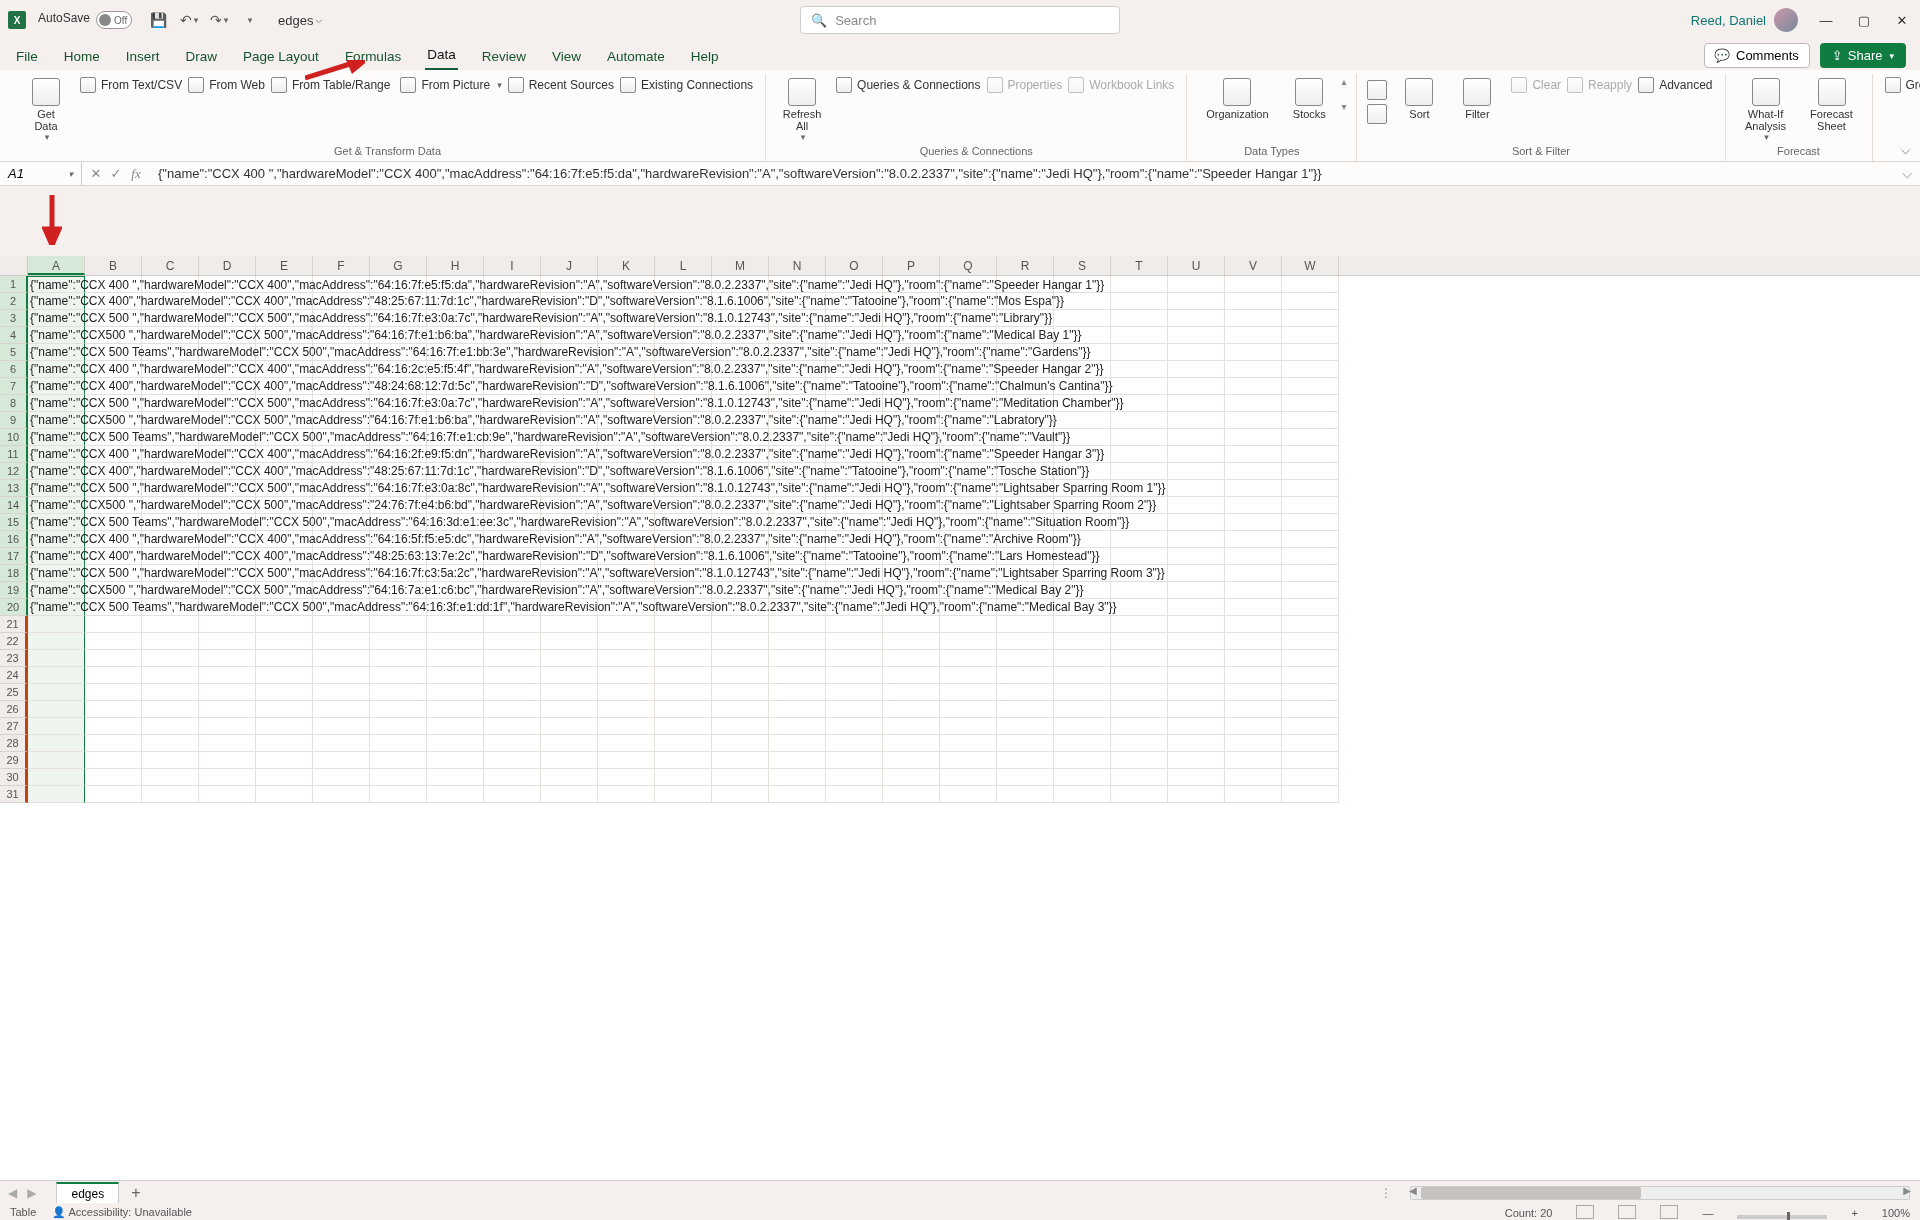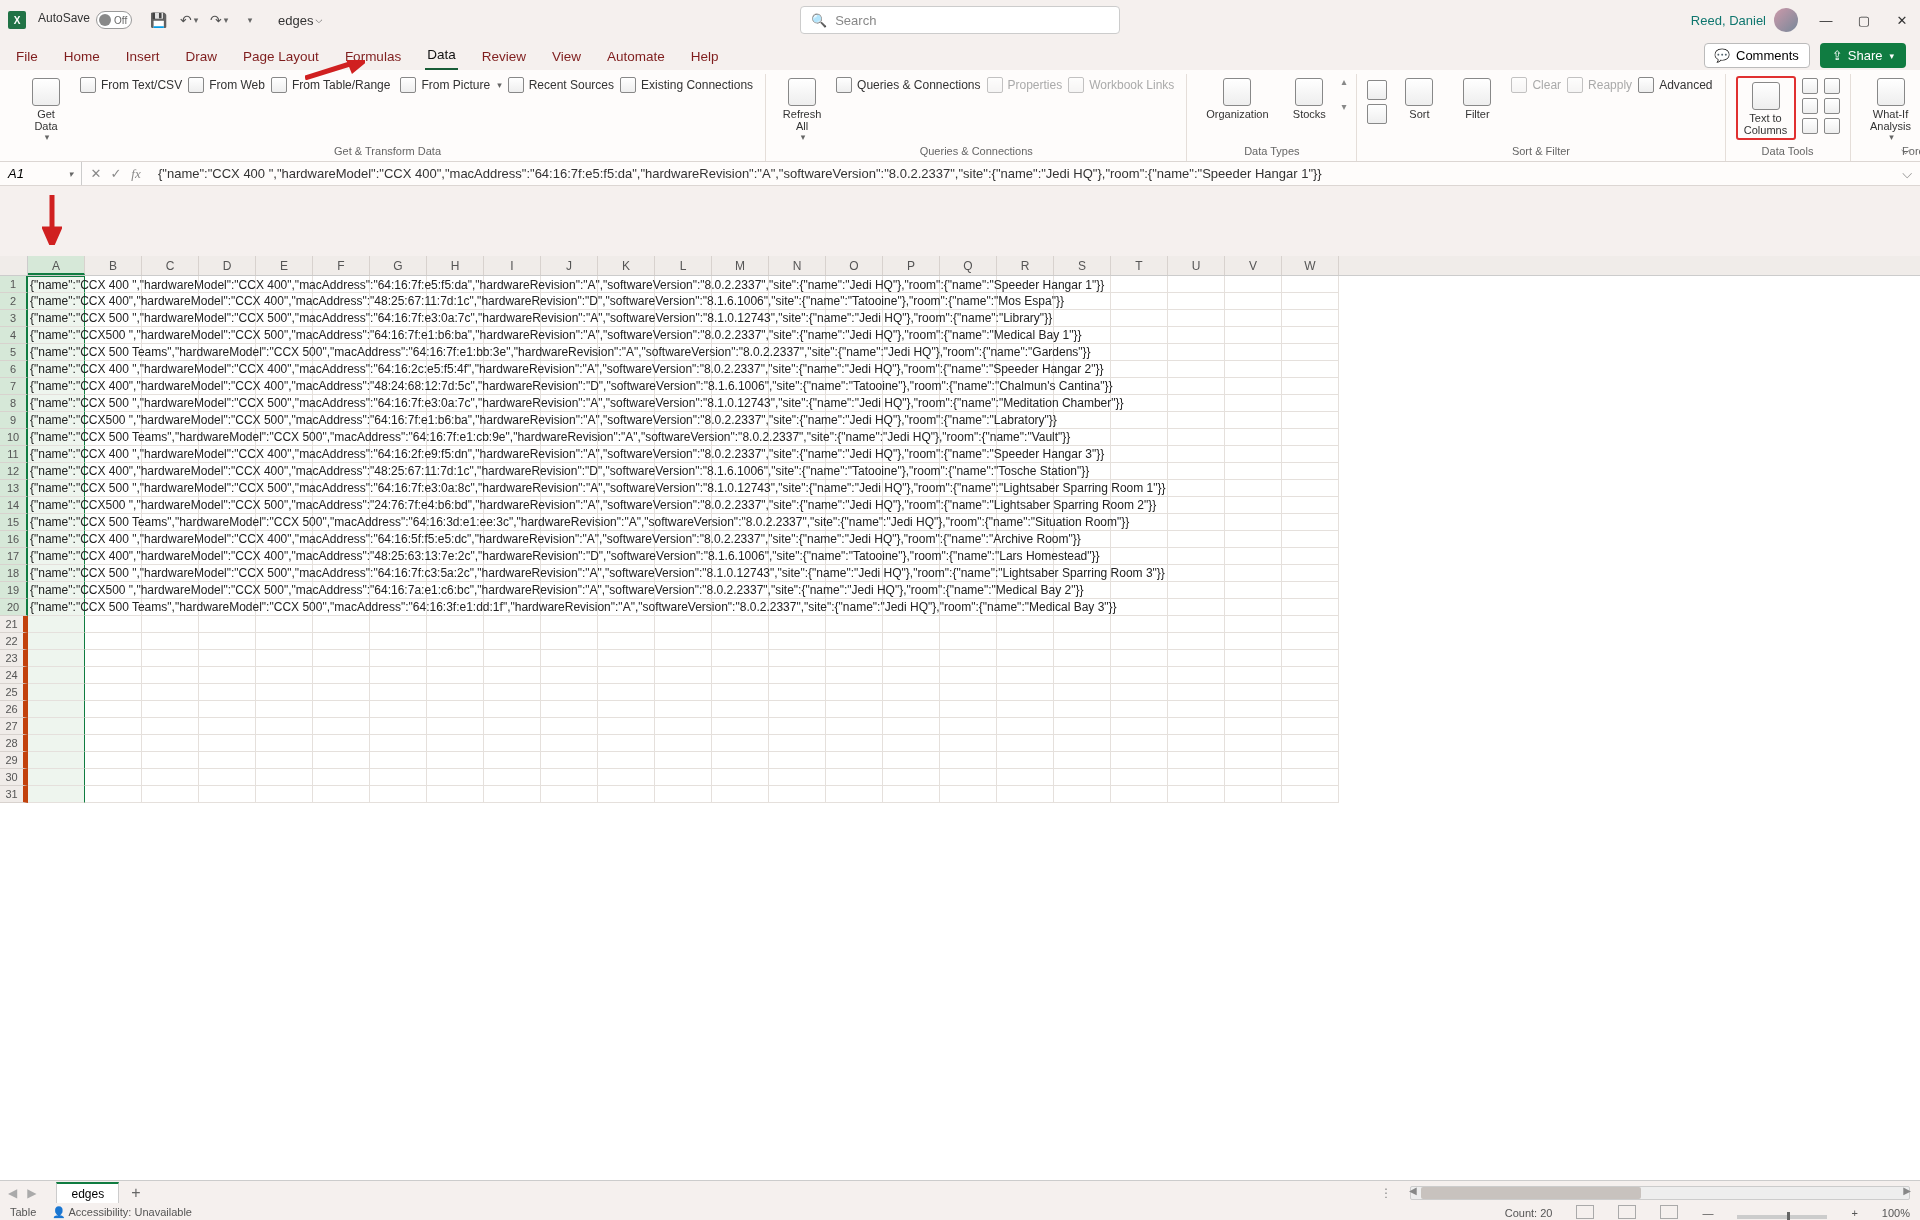--- a/index.html
+++ b/index.html
@@ -16,21 +16,21 @@
 .qat-btn { width: 18px; height: 18px; display: flex; align-items: center; justify-content: center; color: #555; font-size: 14px; cursor: pointer; }
 .doc-name { margin-left: 20px; font-size: 13px; color: #333; display: flex; align-items: center; }
 .search-box { position: absolute; left: 50%; transform: translateX(-50%); width: 320px; height: 28px; border: 1px solid #ccc; border-radius: 4px; background: #fff; display: flex; align-items: center; padding: 0 10px; color: #888; font-size: 13px; }
 .title-right { margin-left: auto; display: flex; align-items: center; gap: 18px; }
 .user { display: flex; align-items: center; gap: 8px; font-size: 13px; color: #0f766e; }
 .avatar { width: 24px; height: 24px; border-radius: 50%; background: linear-gradient(135deg,#c9a,#789); }
 .win-btn { width: 20px; height: 20px; display: flex; align-items: center; justify-content: center; color: #333; font-size: 13px; cursor: pointer; }
 
 
 .tabs { height: 30px; display: flex; align-items: flex-end; padding: 0 14px; gap: 22px; background: #f5f0ee; position: relative; }
-.tab { font-size: 13.5px; color: #7f1d1d; padding: 4px 2px 6px; cursor: pointer; }
+.tab { font-size: 13.5px; color: #14532d; padding: 4px 2px 6px; cursor: pointer; }
 .tab.active { border-bottom: 2px solid #185c37; color: #111; }
 .tabs-right { position: absolute; right: 14px; bottom: 2px; display: flex; gap: 10px; align-items: center; }
 .comments-btn { border: 1px solid #bbb; border-radius: 4px; padding: 4px 10px; font-size: 13px; background: #fff; display: flex; align-items: center; gap: 5px; }
 .share-btn { background: #107c41; color: #fff; border-radius: 4px; padding: 5px 12px; font-size: 13px; display: flex; align-items: center; gap: 5px; }
 
 
 .ribbon { height: 92px; background: #fefcfb; border-bottom: 1px solid #dcd6d3; display: flex; padding: 4px 10px 0; position: relative; }
 .group { display: flex; flex-direction: column; align-items: center; border-right: 1px solid #e5ded9; padding: 2px 10px; }
 .group-body { flex: 1; display: flex; align-items: flex-start; gap: 6px; }
 .group-label { font-size: 11px; color: #666; padding-bottom: 2px; }
@@ -58,21 +58,21 @@
 .spacer { height: 70px; background: #f5f0ee; position: relative; }
 
 
 .grid-wrap { position: absolute; top: 256px; left: 0; right: 0; bottom: 28px; background: #fff; overflow: hidden; }
 .col-headers { display: flex; height: 20px; background: #f0ece9; border-bottom: 1px solid #ccc; }
 .corner { width: 28px; border-right: 1px solid #ccc; background: #f0ece9; }
 .col-h { width: 57px; border-right: 1px solid #d8d2ce; text-align: center; font-size: 12px; color: #555; line-height: 20px; }
 .col-h.sel { background: #d6e8d8; border-bottom: 2px solid #107c41; }
 .rows { }
 .row { display: flex; height: 17px; }
-.row-h { width: 28px; background: #f0ece9; border-right: 5px solid #c2410c; border-bottom: 1px solid #d8d2ce; text-align: center; font-size: 11px; color: #555; line-height: 17px; }
+.row-h { width: 28px; background: #f0ece9; border-right: 3px solid #c2410c; border-bottom: 1px solid #d8d2ce; text-align: center; font-size: 11px; color: #555; line-height: 17px; }
 .row-h.sel { background: #d6e8d8; border-right: 2px solid #107c41; }
 .cell { width: 57px; border-right: 1px solid #e5e0dc; border-bottom: 1px solid #e5e0dc; font-size: 12px; color: #222; line-height: 17px; padding: 0 2px; white-space: nowrap; overflow: visible; position: relative; }
 .cell.colA { background: #eef5ee; border-right: 1px solid #107c41; }
 .cell.colA.first { border-top: 1px solid #107c41; }
 .cell-overflow { position: absolute; left: 2px; top: 0; white-space: nowrap; z-index: 1; }
 
 
 .sheetbar { position: absolute; left: 0; right: 0; bottom: 16px; height: 24px; background: #f5f0ee; border-top: 1px solid #ccc; display: flex; align-items: center; padding: 0 8px; font-size: 12px; }
 .sheet-nav { display: flex; gap: 10px; color: #aaa; }
 .sheet-tab { margin-left: 20px; padding: 3px 14px 2px; background: #fff; border-top: 2px solid #107c41; border-left: 1px solid #ccc; border-right: 1px solid #ccc; }
@@ -271,42 +271,20 @@
           </div>
         <div class="small-btn">
             <div class="small-icon"></div>
             <span>Advanced</span>
           </div>
       </div>
     </div>
     <div class="group-label">Sort &amp; Filter</div>
   </div>
 
-  <div class="group">
-    <div class="group-body">
-      <div class="highlight-red">
-        <div class="big-btn">
-          <div class="big-icon"></div>
-          <span style="white-space:pre-line">Text to
-Columns</span>
-        </div>
-      </div>
-      <div style="display:flex;flex-direction:column;gap:4px;padding-top:2px">
-        <div class="small-icon"></div>
-        <div class="small-icon"></div>
-        <div class="small-icon"></div>
-      </div>
-      <div style="display:flex;flex-direction:column;gap:4px;padding-top:2px">
-        <div class="small-icon"></div>
-        <div class="small-icon"></div>
-        <div class="small-icon"></div>
-      </div>
-    </div>
-    <div class="group-label">Data Tools</div>
-  </div>
 
   <div class="group">
     <div class="group-body">
       <div class="big-btn" style="width:60px">
         <div class="big-icon"></div>
         <span style="white-space:pre-line">What-If
 Analysis</span>
           <span class="caret">▾</span>
       </div>
       <div class="big-btn" style="width:60px">

